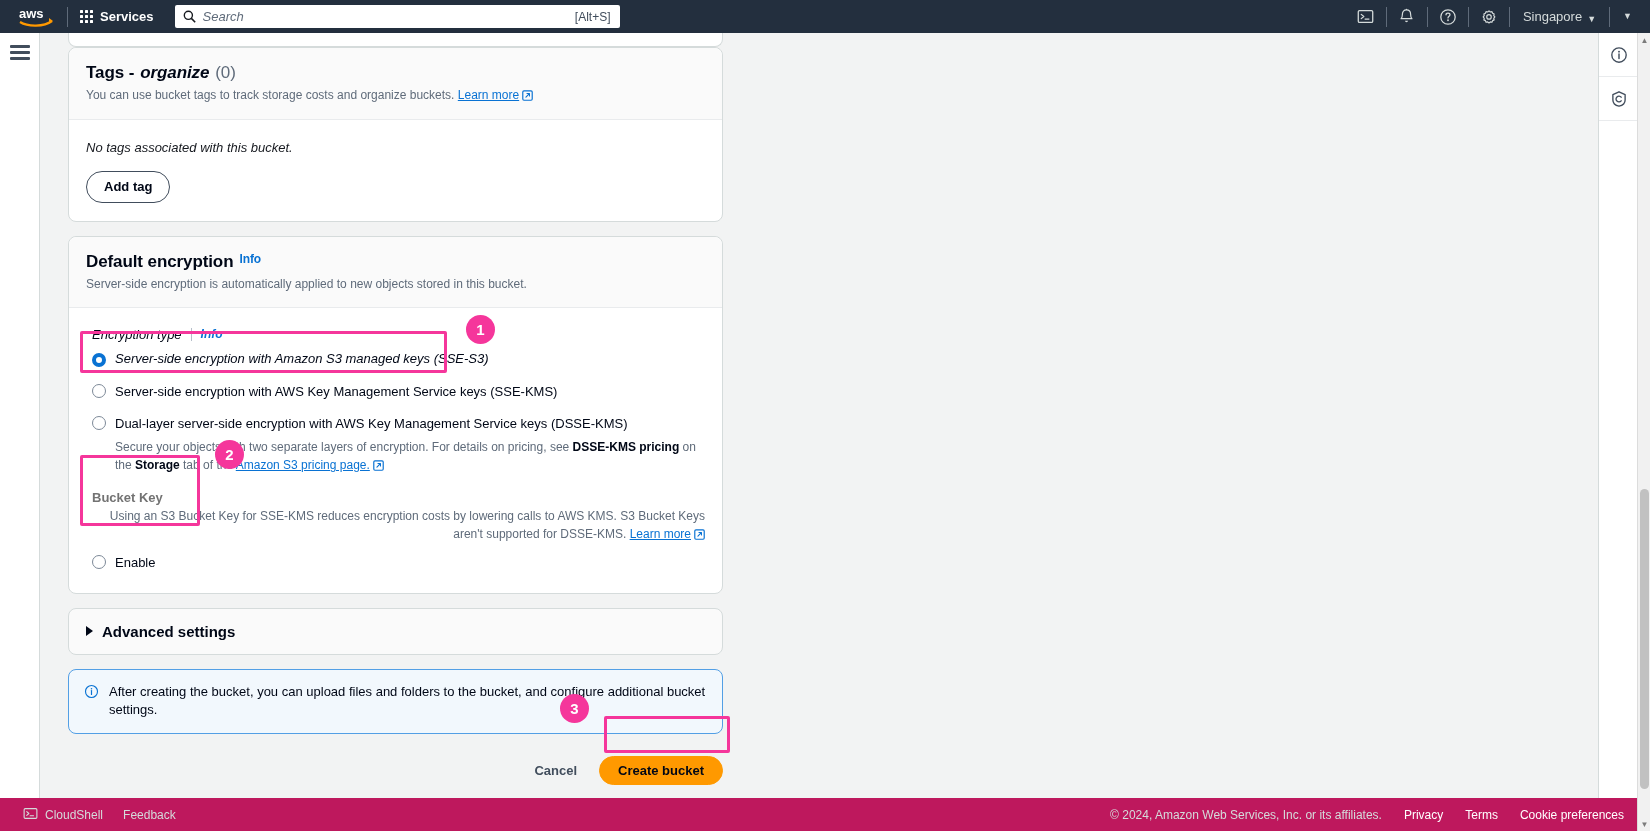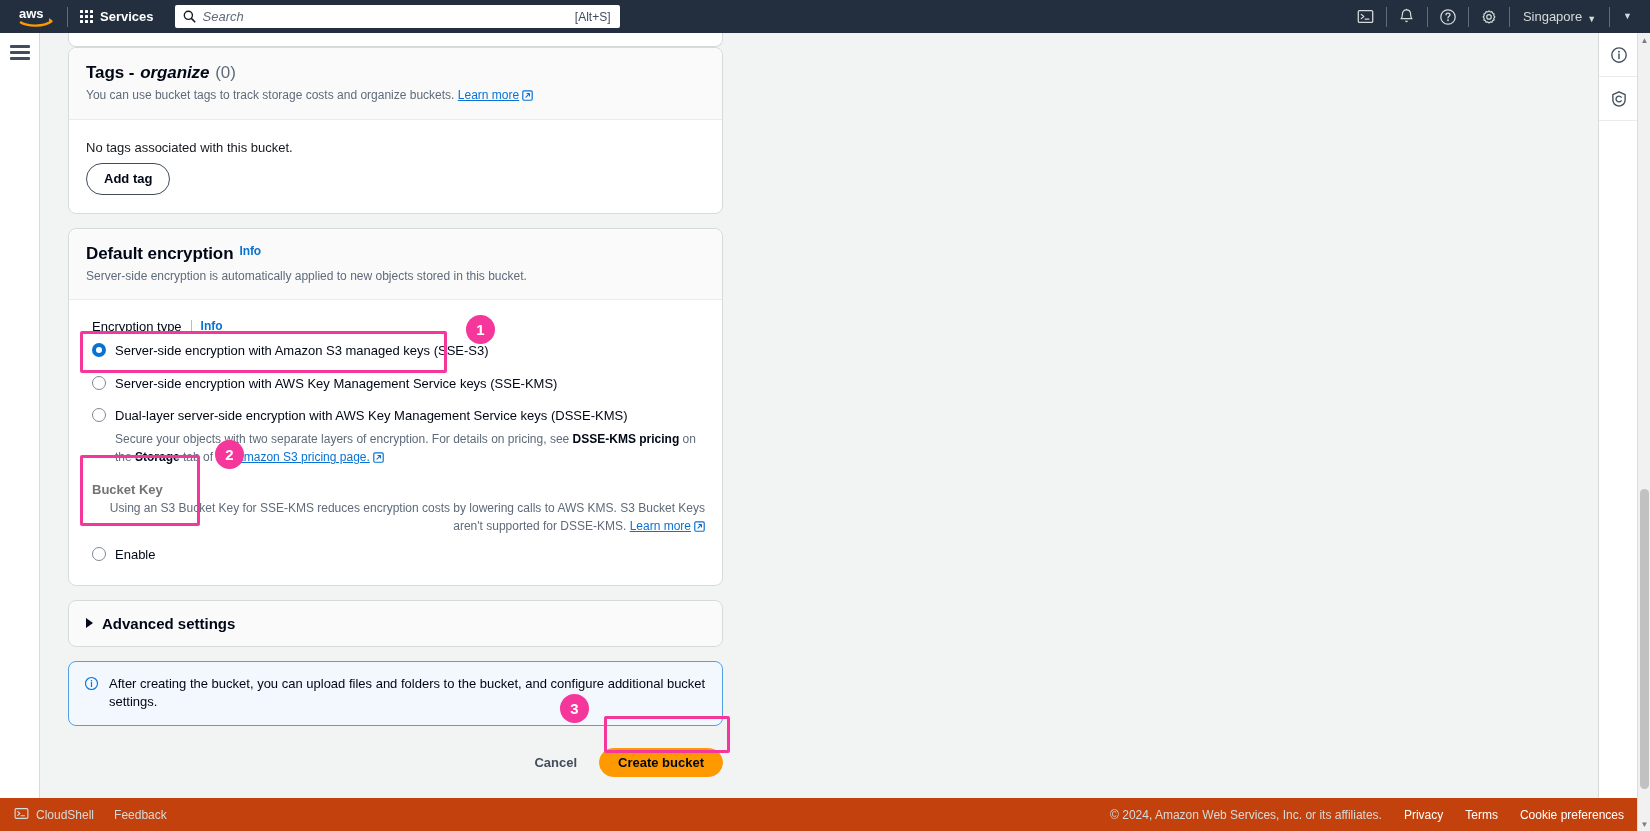--- a/index.html
+++ b/index.html
@@ -127,21 +127,21 @@
   .desc {
     font-size: 12px; color: #5f6b7a; margin-top: 4px; line-height: 1.45;
   }
   .lnk {
     color: #0972d3; text-decoration: underline; cursor: pointer;
     font-size: 12px;
   }
   .ext { display:inline-block; vertical-align: -2px; margin-left: 3px; }
 
   .card-body { padding: 20px 17px 18px; }
-  .muted-row { font-size: 13px; color: #16191f; margin-bottom: 8px; }
+  .muted-row { font-size: 13px; color: #16191f; margin-bottom: 16px; font-style: italic; }
   .btn {
     display: inline-flex; align-items: center; justify-content: center;
     font-size: 13px; font-weight: bold; border-radius: 18px;
     padding: 5px 17px; cursor: pointer; background: #fff;
     border: 1px solid #414d5c; color: #000716; line-height: 20px;
   }
   .btn-link {
     background: none; border: none; color: #414d5c; font-size: 13px;
     font-weight: bold; cursor: pointer; padding: 6px 16px;
   }
@@ -192,22 +192,22 @@
   .alert-txt { font-size:13px; color:#000716; line-height:1.45; }
 
   .actions {
     display:flex; align-items:center; justify-content:flex-end; gap:6px;
     padding-top: 12px; padding-right: 0px;
   }
 
   
   .footer {
     position:absolute; left:0; bottom:0; width:1650px; height:33px;
-    background:#c2410c; display:flex; align-items:center; color:#d5dbdb;
-    font-size:12px; z-index:40;
+    background:#be185d; display:flex; align-items:center; color:#d5dbdb;
+    font-size:12px; z-index:40;padding-left:9px;
   }
   .f-left { display:flex; align-items:center; gap:20px; padding-left:14px; }
   .f-item { display:flex; align-items:center; gap:7px; cursor:pointer; color:#d5dbdb; }
   .f-right { margin-left:auto; display:flex; align-items:center; gap:22px; padding-right:26px; }
   .f-copy { color:#d5dbdb; }
   .f-link { color:#ffffff; cursor:pointer; }
 
   
   .anno-box {
     position:absolute; border: 3px solid #f5369b; border-radius:2px;
@@ -363,27 +363,27 @@
       <div class="card">
         <div class="card-head">
           <div class="h2">
             <span>Default encryption</span>
             <a class="info-link">Info</a>
           </div>
           <div class="desc">Server-side encryption is automatically applied to new objects stored in this bucket.</div>
         </div>
         <div class="card-body" style="padding:16px 17px 16px;">
 
-          <div style="padding:3px 0 2px 6px;">
+          <div style="padding:3px 0 2px 6px;font-style:italic;">
             <div class="field-label">
               <span>Encryption type</span>
               <span class="sep"></span>
               <a class="info-link">Info</a>
             </div>
-            <div class="radio-row" style="margin-top:3px;">
+            <div class="radio-row" style="margin-top:3px;align-items:center;">
               <span class="radio sel"></span>
               <span class="radio-label">Server-side encryption with Amazon S3 managed keys (SSE-S3)</span>
             </div>
           </div>
 
           <div class="radio-row" style="padding-left:6px; margin-top:4px;">
             <span class="radio"></span>
             <span class="radio-label">Server-side encryption with AWS Key Management Service keys (SSE-KMS)</span>
           </div>
 

